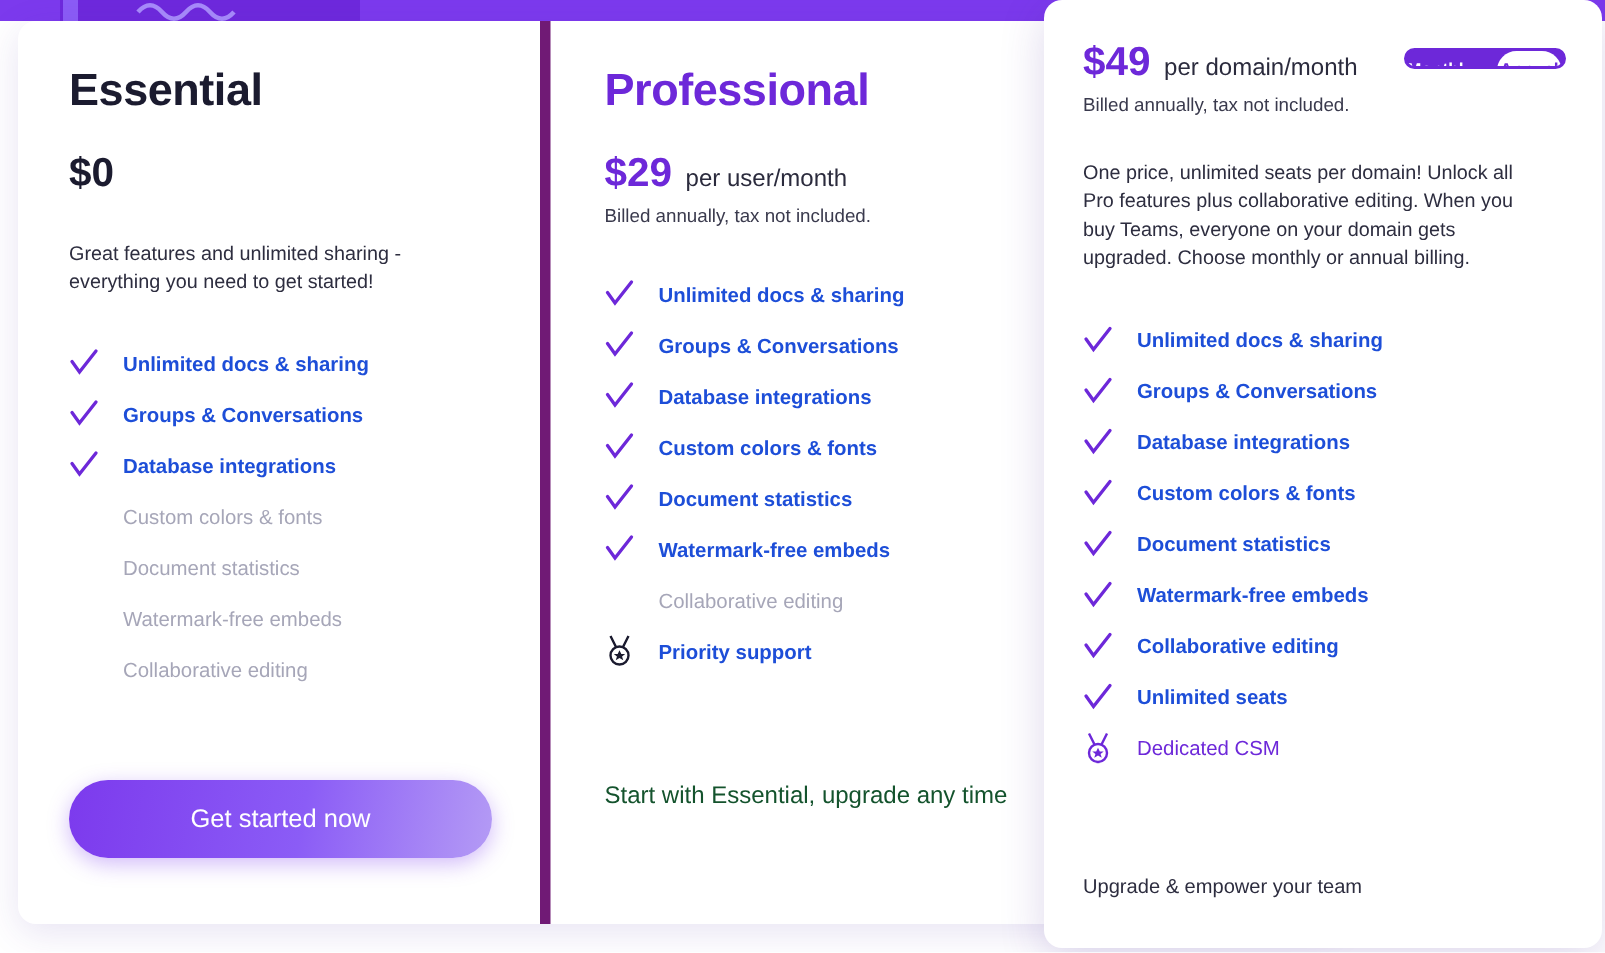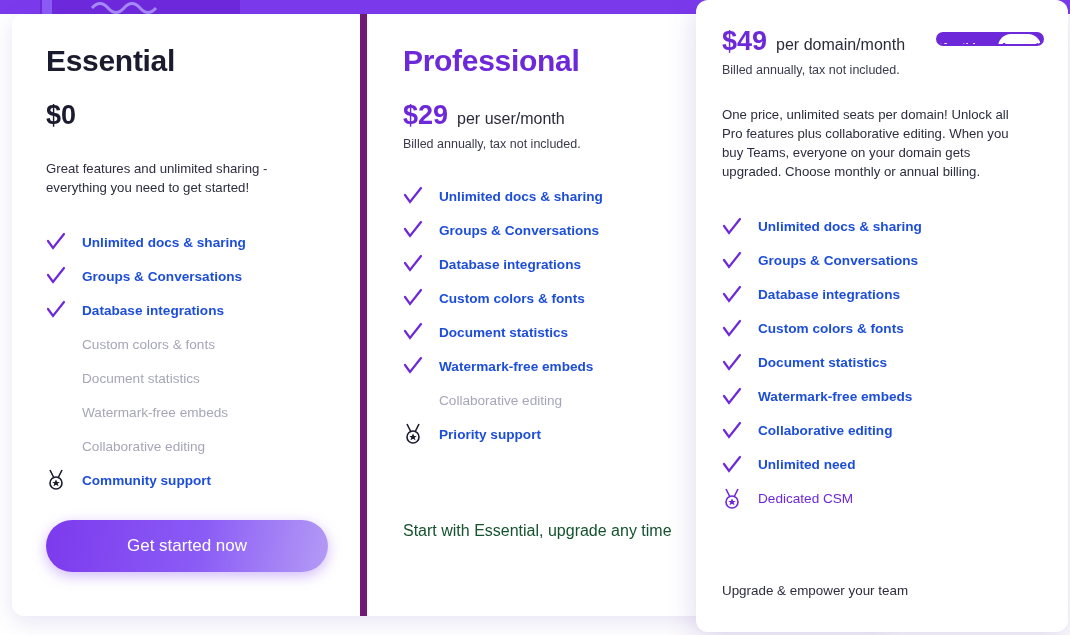--- a/index.html
+++ b/index.html
@@ -259,28 +259,20 @@
               <path d="M2 9 L7 16 L18 2" fill="none" stroke="#ccc" stroke-width="2.2"></path>
             </svg>
           <span class="feat-label off">Watermark-free embeds</span>
         </li>
         <li>
           <svg class="tick hidden" viewBox="0 0 20 20">
               <path d="M2 9 L7 16 L18 2" fill="none" stroke="#ccc" stroke-width="2.2"></path>
             </svg>
           <span class="feat-label off">Collaborative editing</span>
         </li>
-        <li>
-          <svg class="medal" viewBox="0 0 20 22">
-            <path d="M4 1 L8 9 M16 1 L12 9" stroke="#1b1b2f" stroke-width="1.6" fill="none"></path>
-            <circle cx="10" cy="14" r="6" fill="none" stroke="#1b1b2f" stroke-width="1.6"></circle>
-            <path d="M10 10.5 L11.2 13 L13.8 13 L11.7 14.6 L12.5 17.2 L10 15.7 L7.5 17.2 L8.3 14.6 L6.2 13 L8.8 13 Z" fill="#1b1b2f"></path>
-          </svg>
-          <span class="feat-label">Community support</span>
-        </li>
       </ul>
 
       <button class="cta">Get started now</button>
     </div>
 
     <div class="col col-pro">
       <h2 class="plan-title accent">Professional</h2>
       <div class="price-row">
         <div class="price accent">$29</div>
         <div class="price-unit">per user/month</div>
@@ -398,21 +390,21 @@
       <li>
         <svg class="tick" viewBox="0 0 20 20">
             <path d="M2 9 L7 16 L18 2" fill="none" stroke="#6d28d9" stroke-width="2.2" stroke-linecap="round"></path>
           </svg>
         <span class="feat-label">Collaborative editing</span>
       </li>
       <li>
         <svg class="tick" viewBox="0 0 20 20">
             <path d="M2 9 L7 16 L18 2" fill="none" stroke="#6d28d9" stroke-width="2.2" stroke-linecap="round"></path>
           </svg>
-        <span class="feat-label">Unlimited need</span>
+        <span class="feat-label">Unlimited seats</span>
       </li>
       <li>
         <svg class="medal" viewBox="0 0 20 22">
           <path d="M4 1 L8 9 M16 1 L12 9" stroke="#6d28d9" stroke-width="1.6" fill="none"></path>
           <circle cx="10" cy="14" r="6" fill="none" stroke="#6d28d9" stroke-width="1.6"></circle>
           <path d="M10 10.5 L11.2 13 L13.8 13 L11.7 14.6 L12.5 17.2 L10 15.7 L7.5 17.2 L8.3 14.6 L6.2 13 L8.8 13 Z" fill="#6d28d9"></path>
         </svg>
         <span class="feat-label link">Dedicated CSM</span>
       </li>
     </ul>

